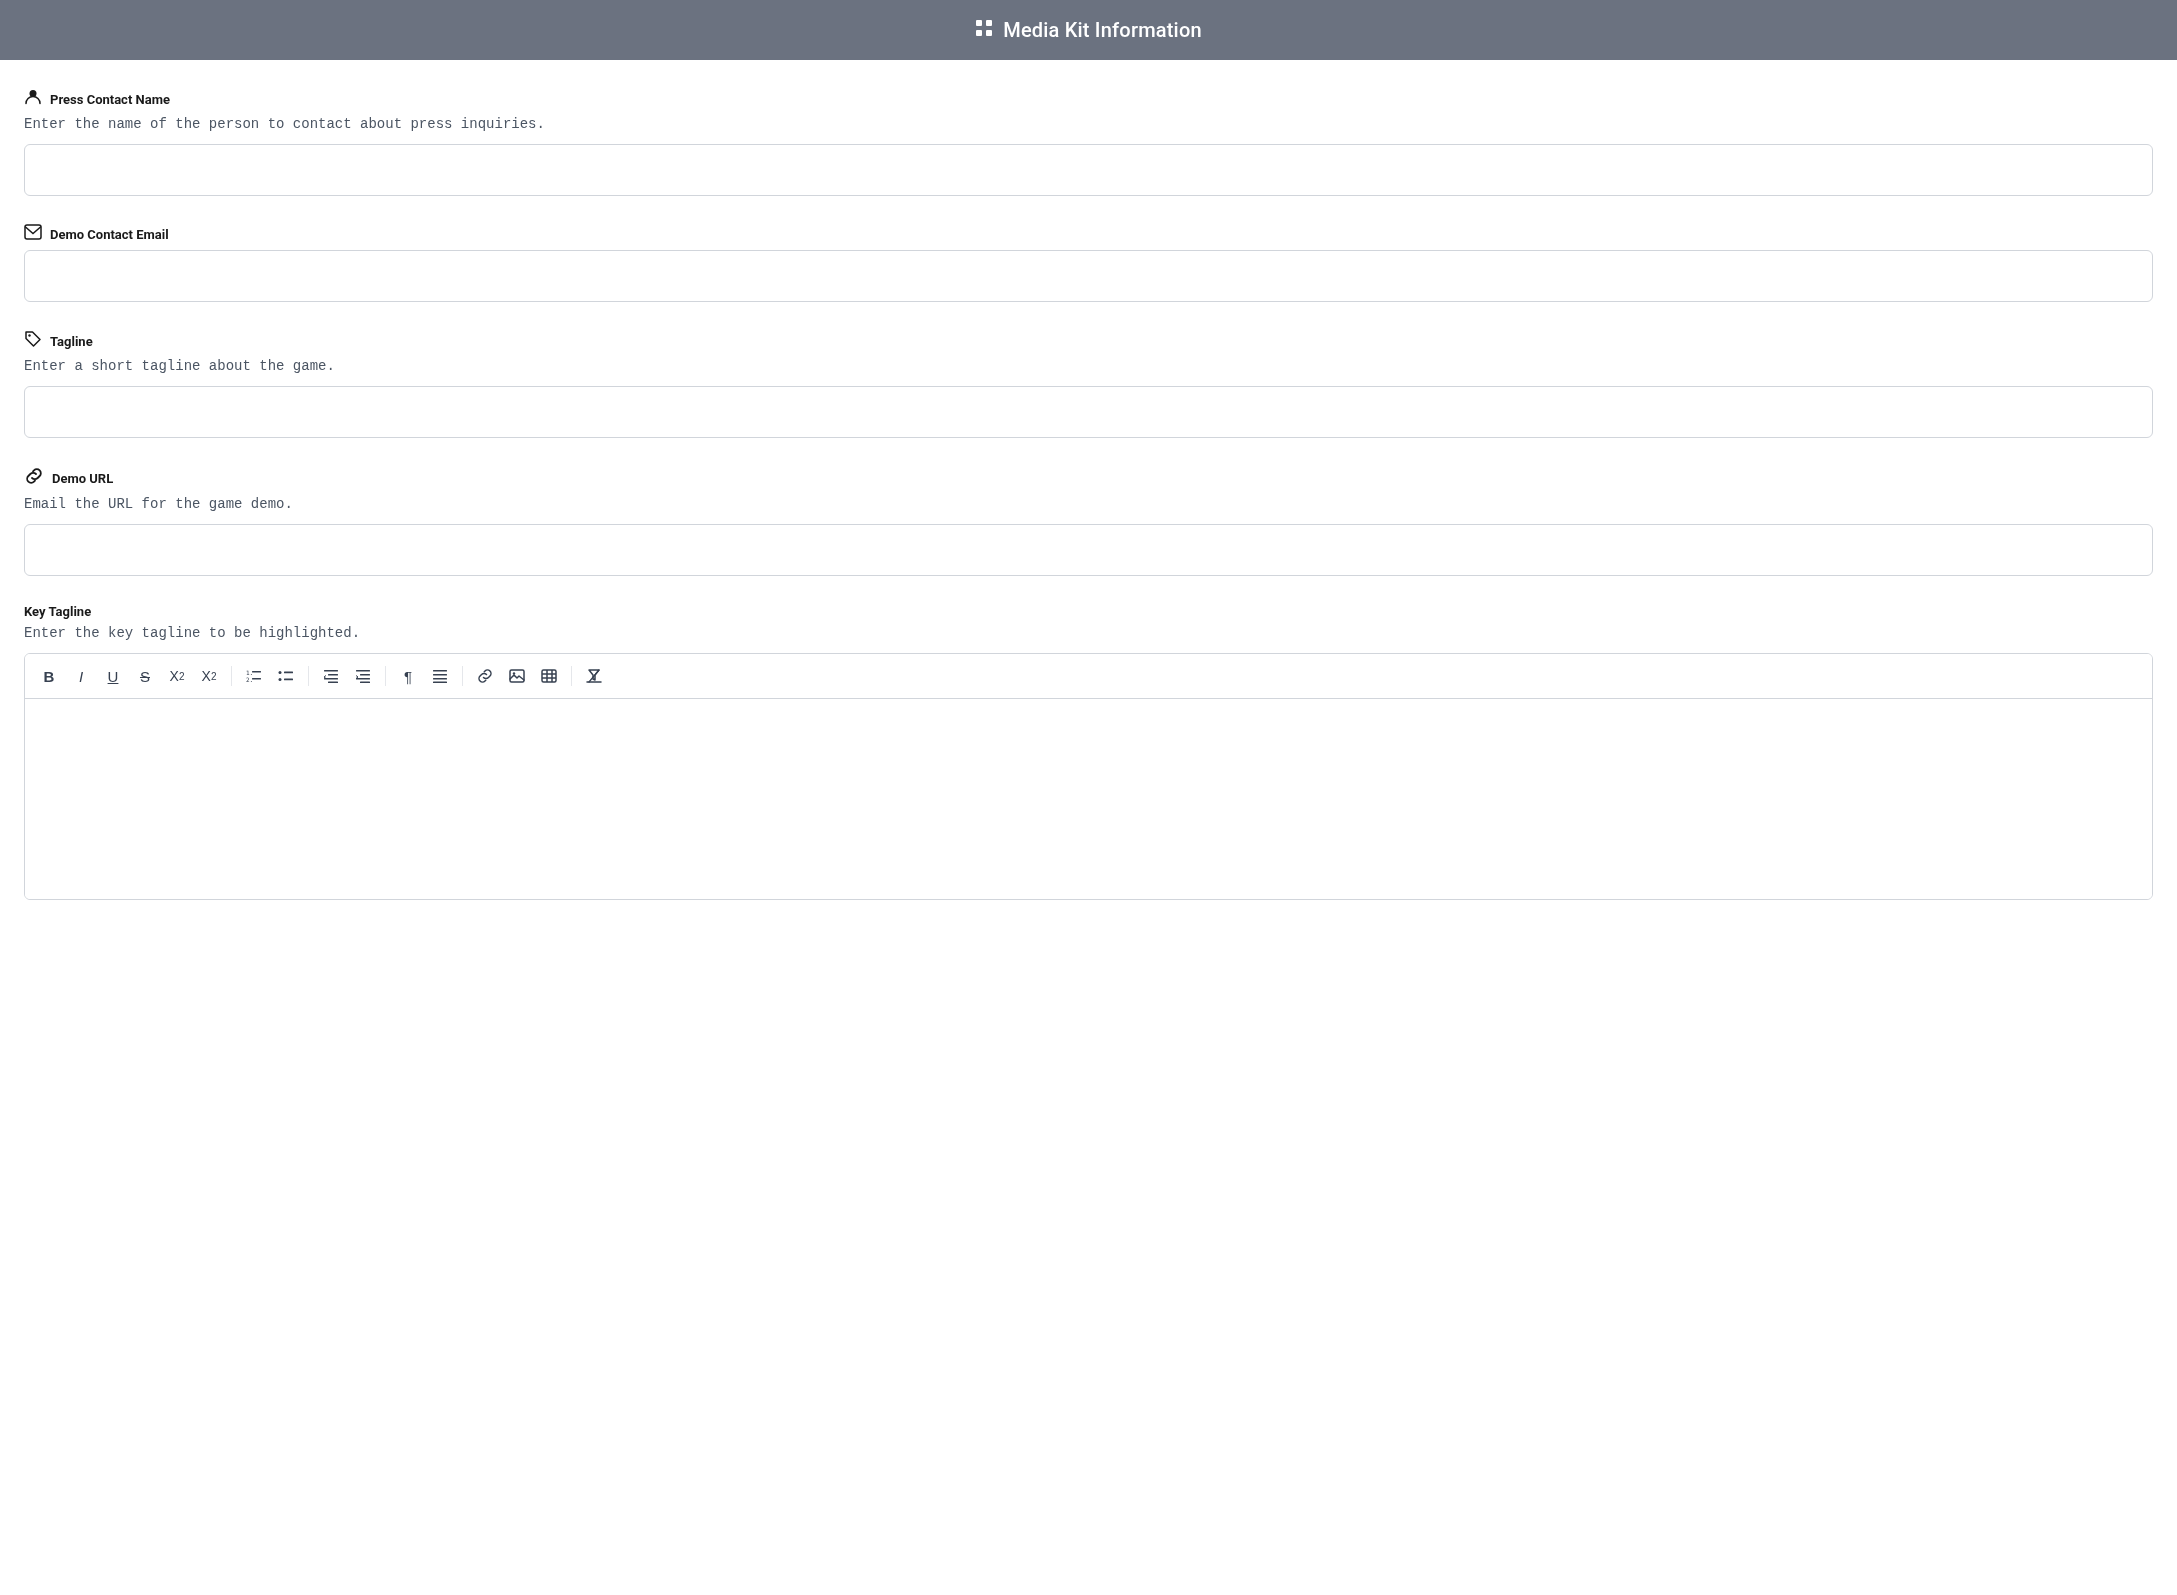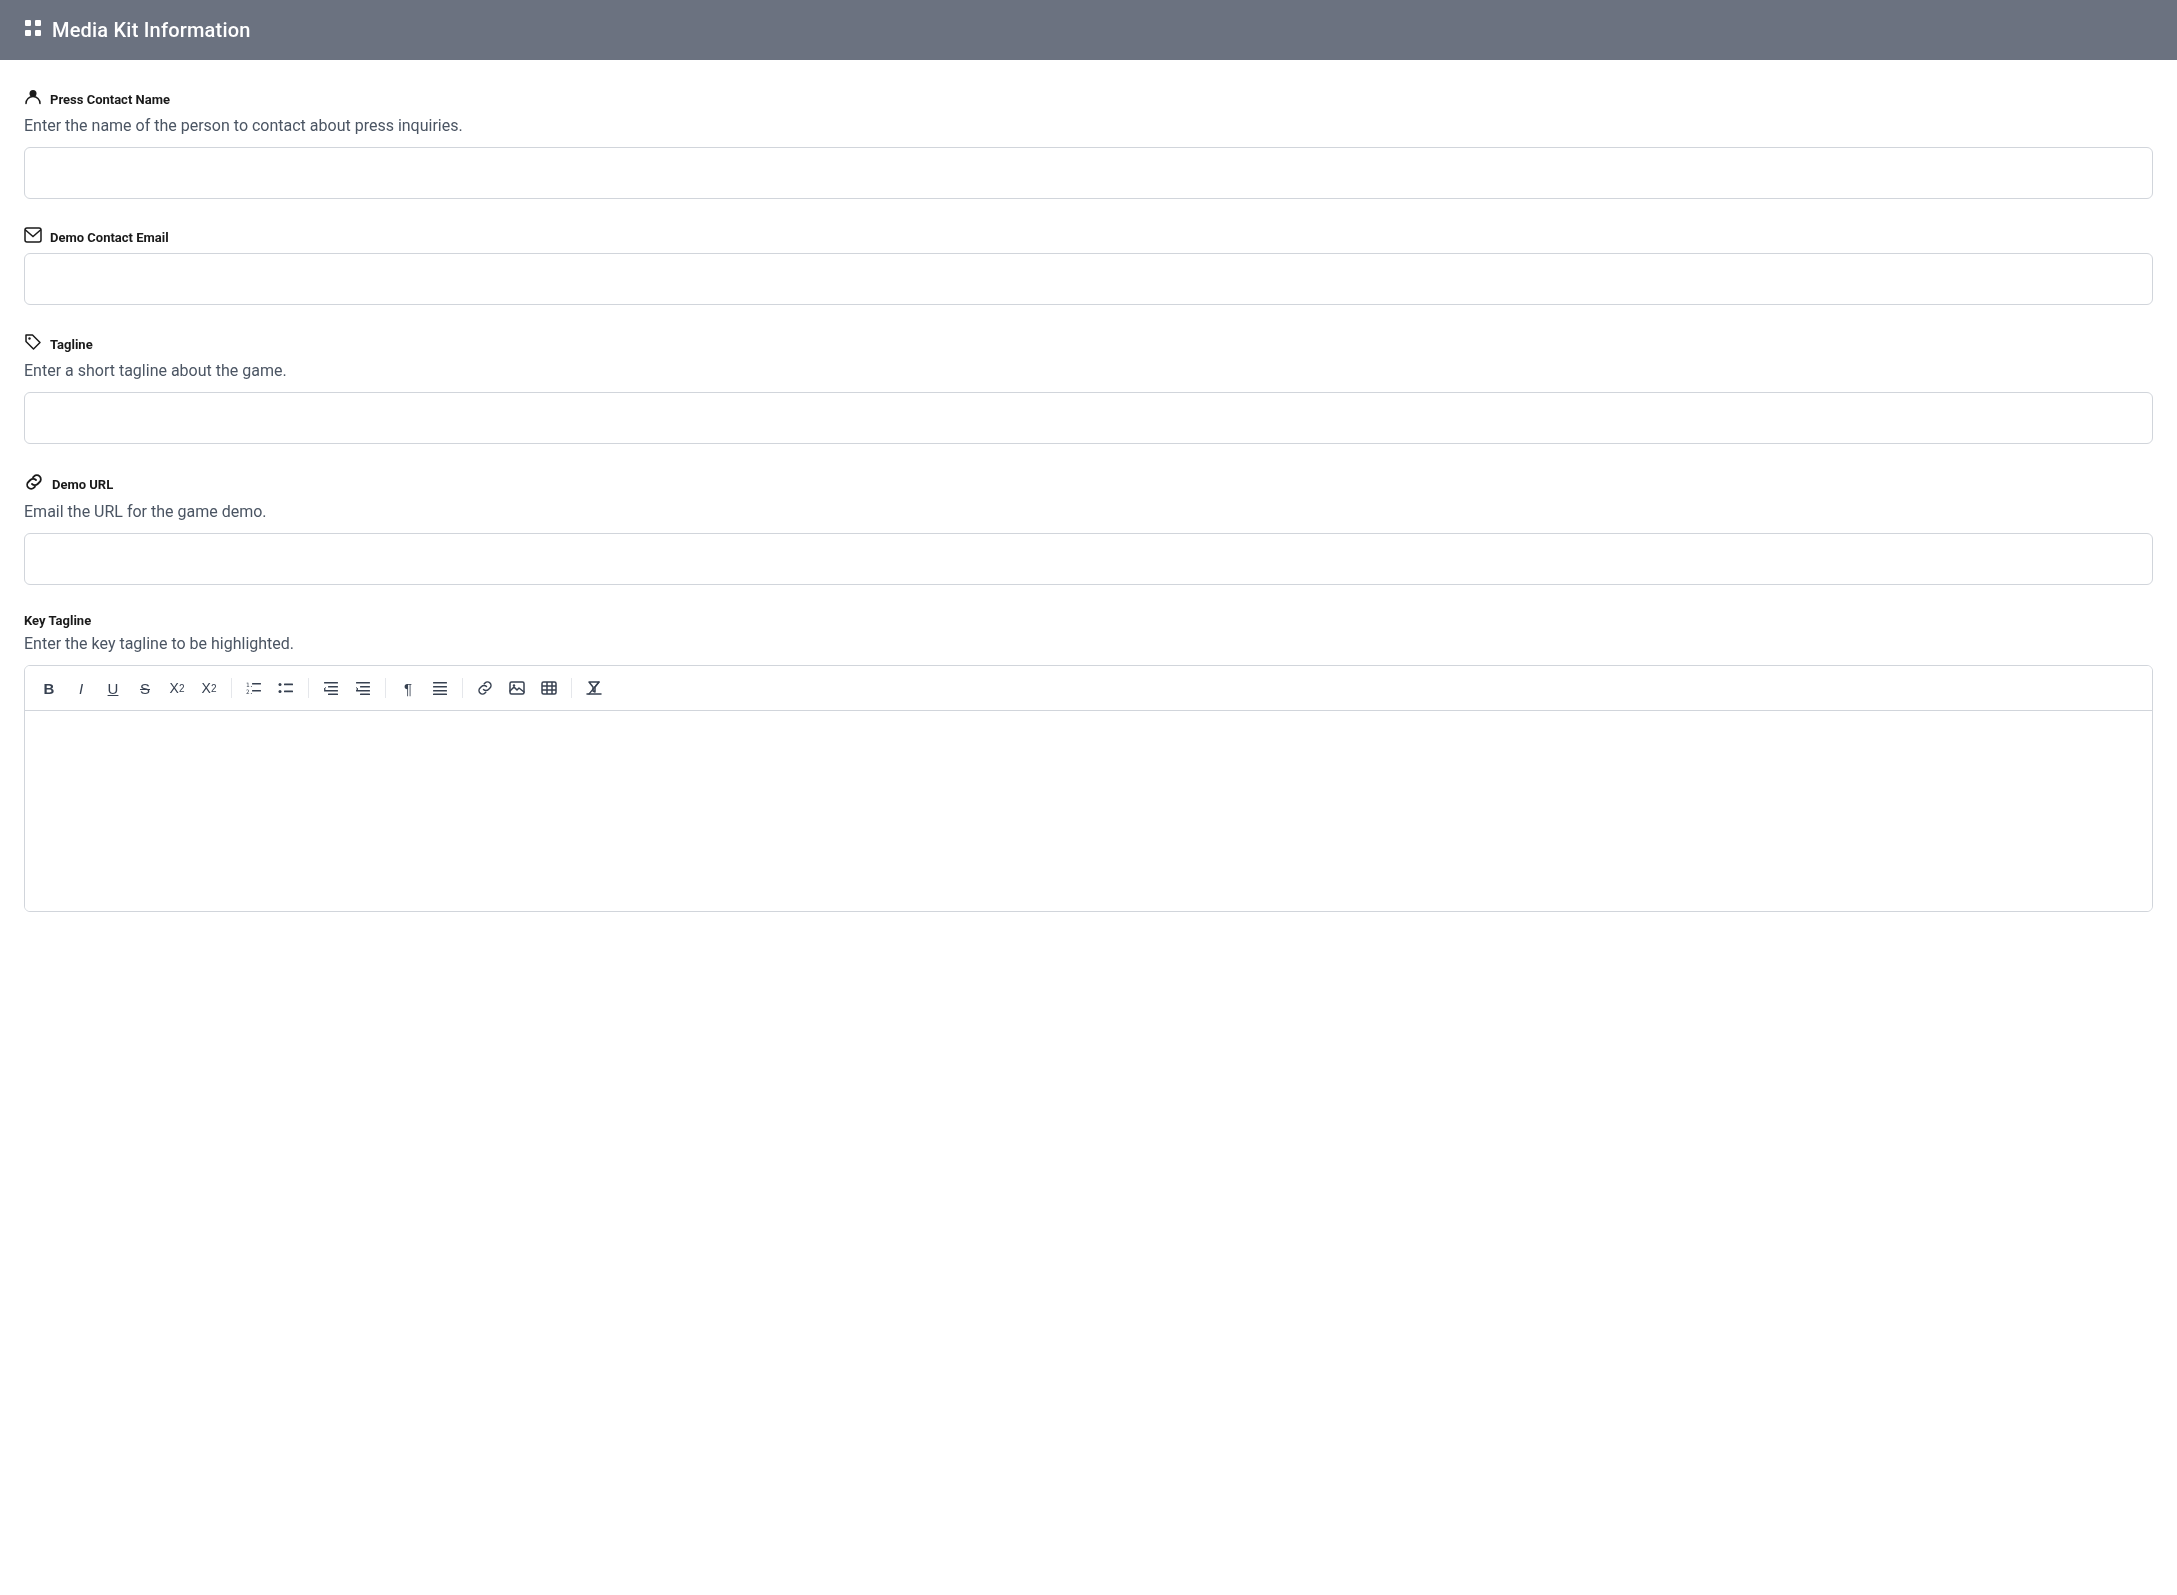--- a/index.html
+++ b/index.html
@@ -15,20 +15,21 @@
       font-size: 16px;
     }
 
     .header {
       background: #6b7280;
       color: #ffffff;
       padding: 18px 24px;
       display: flex;
       align-items: center;
       gap: 10px;
+      justify-content: center;
     }
 
     .header-icon {
       font-size: 18px;
     }
 
     .header-title {
       font-size: 20px;
       font-weight: 500;
       letter-spacing: 0.01em;
@@ -51,23 +52,24 @@
       font-size: 13px;
       margin-bottom: 6px;
     }
 
     .field-label-icon {
       font-size: 16px;
       display: inline-block;
     }
 
     .field-description {
-      font-size: 16px;
+      font-size: 14px;
       color: #4b5563;
       margin-bottom: 12px;
+      font-family: Liberation Mono, monospace;
     }
 
     .text-input {
       width: 100%;
       border: 1px solid #d1d5db;
       border-radius: 6px;
       padding: 12px 14px;
       font-size: 15px;
       outline: none;
       color: #1a1a1a;

